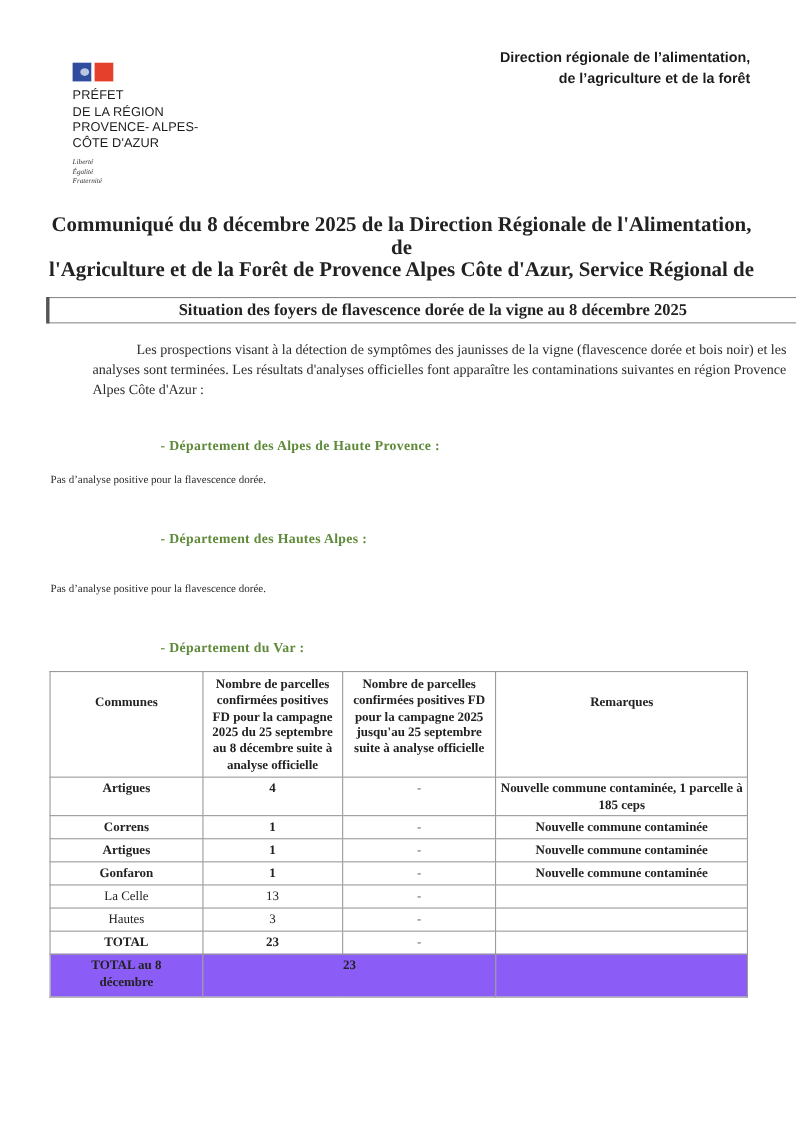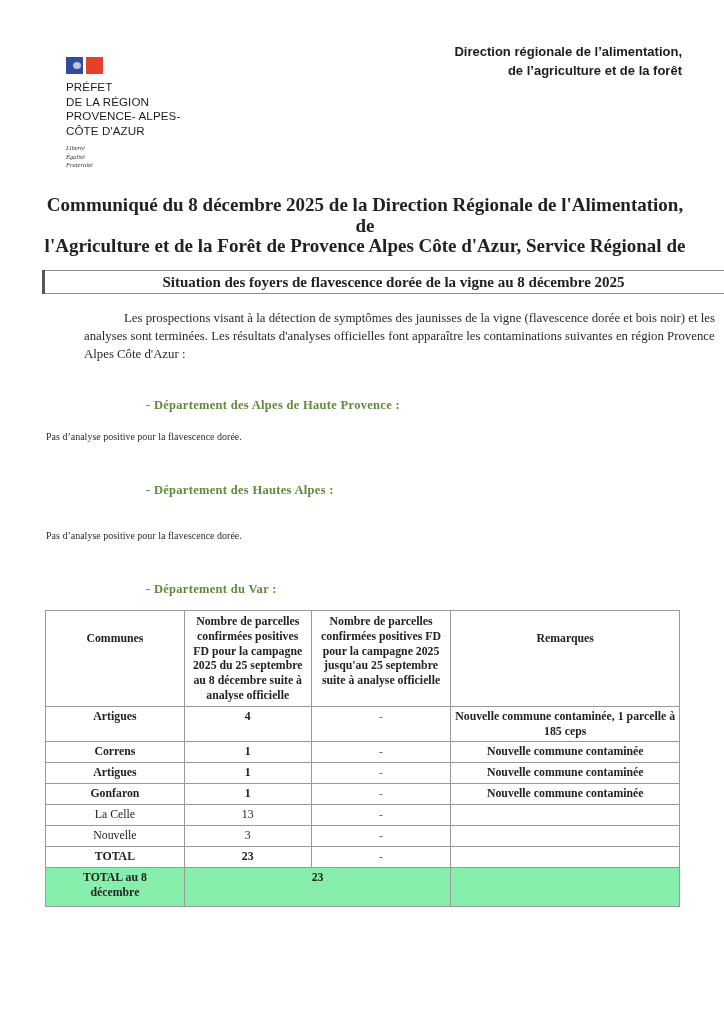--- a/index.html
+++ b/index.html
@@ -32,21 +32,21 @@
   .para-2 { top: 530px; }
 
   table.var { position: absolute; left: 45px; top: 610px; width: 635px; border-collapse: collapse; font-size: 11.8px; color: #222; }
   table.var td, table.var th { border: 1px solid #9a9a9a; text-align: center; vertical-align: top; padding: 2px 3px; }
   table.var th { font-weight: bold; line-height: 14.8px; padding-top: 3px; padding-bottom: 3px; }
   table.var th.communes-h, table.var th.rem-h { vertical-align: top; padding-top: 20px; }
   col.c1 { width: 139px; } col.c2 { width: 127px; } col.c3 { width: 140px; } col.c4 { width: 229px; }
   table.var td { line-height: 15px; height: 16px; }
   td.b { font-weight: bold; }
   td.dash { color: #666; }
-  tr.total-final td { background: #86efac; font-weight: bold; text-align: center; }
+  tr.total-final td { background: #8b5cf6; font-weight: bold; text-align: center; }
   tr.total-final td.merged { vertical-align: top; }
 </style>
 </head>
 <body>
 
 <div class="logo">
   <div class="flag">
     <div class="blue"></div>
       <div class="gap"></div>
       <div class="red"></div>
@@ -126,21 +126,21 @@
         <td class="dash">-</td>
         <td class="b">Nouvelle commune contaminée</td>
       </tr>
       <tr>
         <td>La Celle</td>
         <td>13</td>
         <td class="dash">-</td>
         <td></td>
       </tr>
       <tr>
-        <td>Nouvelle</td>
+        <td>Hautes</td>
         <td>3</td>
         <td class="dash">-</td>
         <td></td>
       </tr>
       <tr>
         <td class="b">TOTAL</td>
         <td class="b">23</td>
         <td class="dash">-</td>
         <td class="b"></td>
       </tr>

